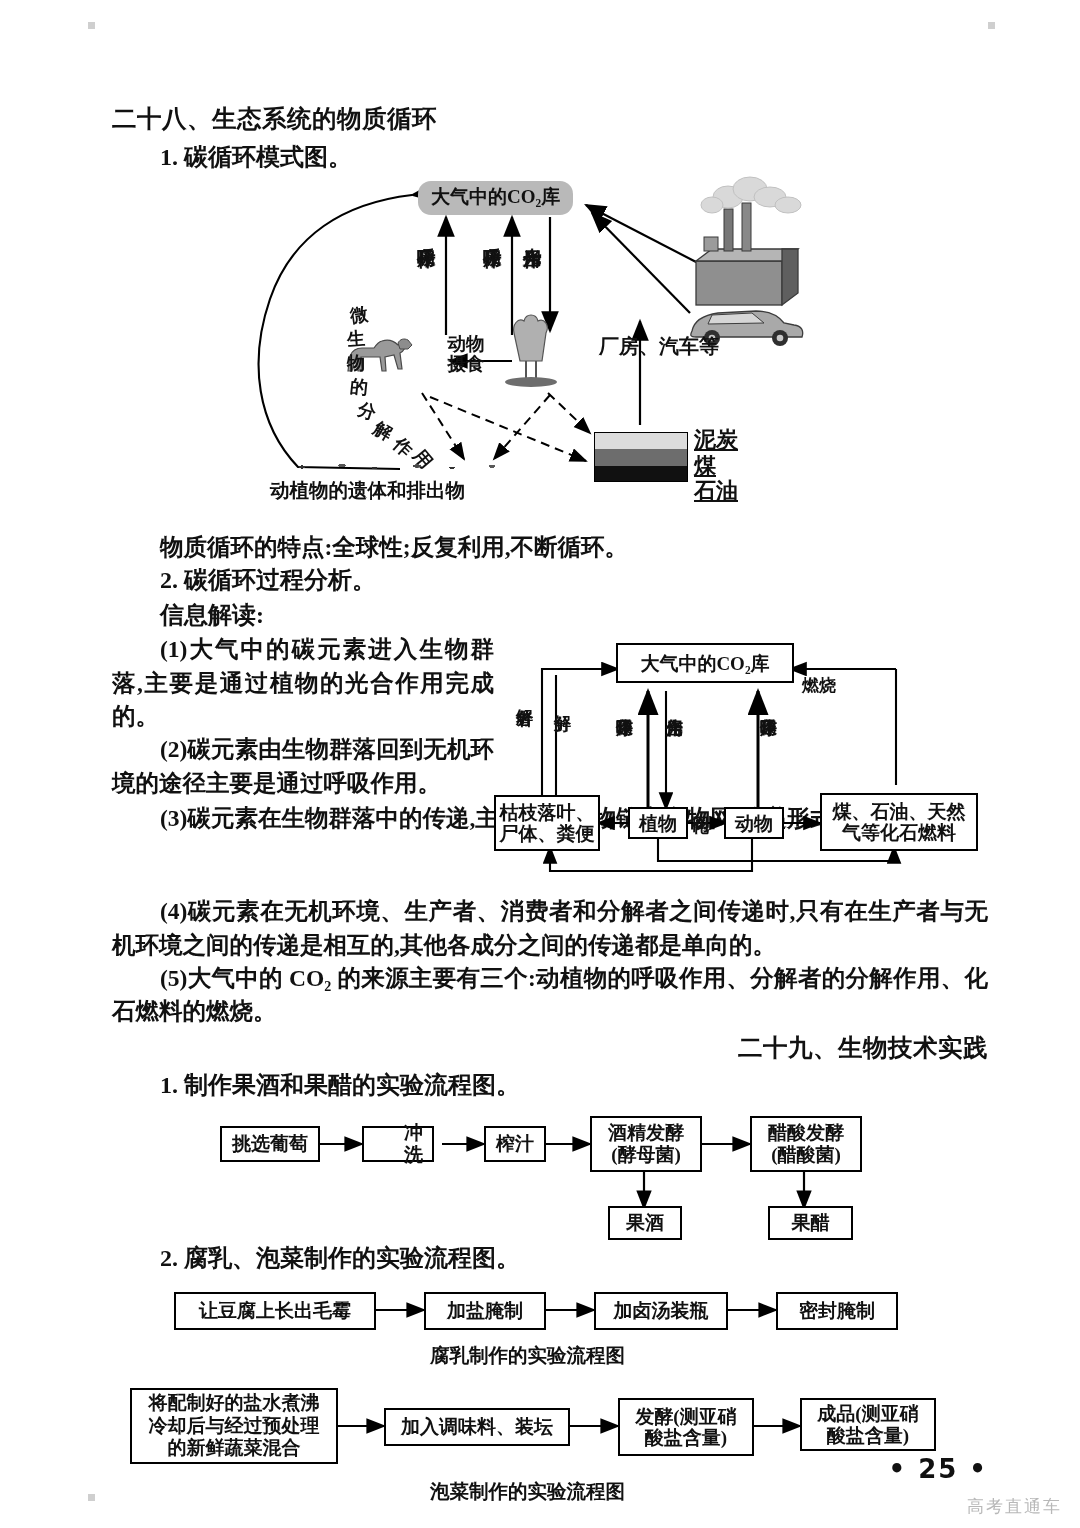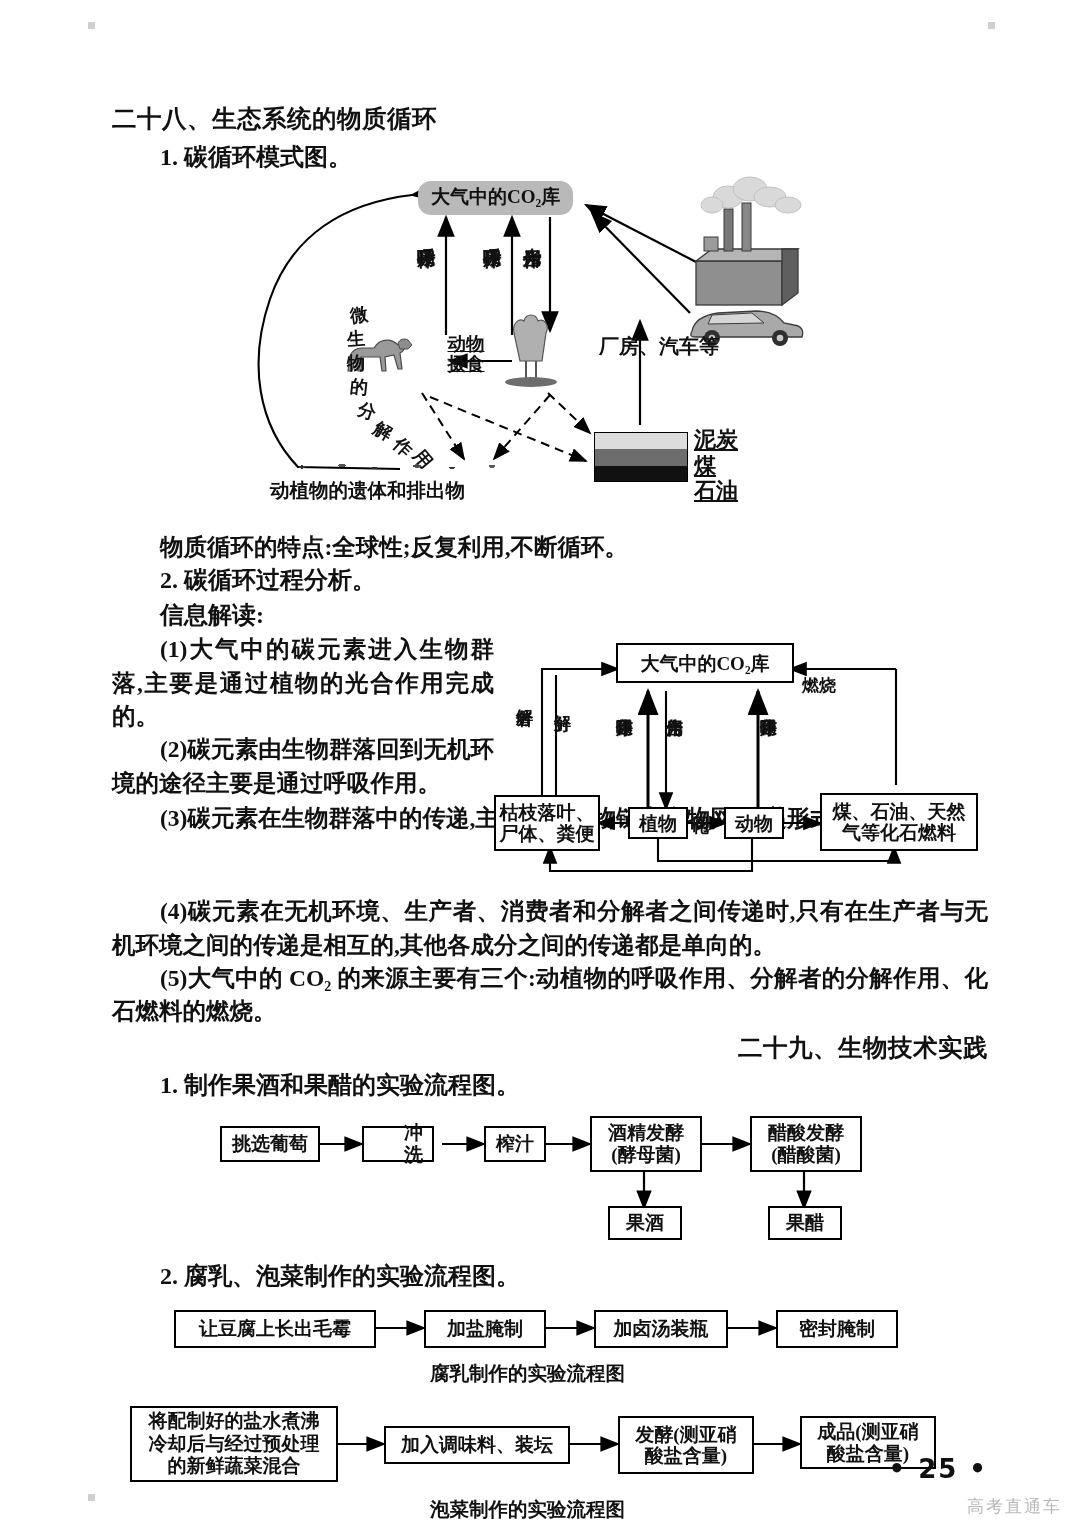--- a/index.html
+++ b/index.html
@@ -84,21 +84,20 @@
     letter-spacing: 1px;
     line-height: 1.02;
     white-space: nowrap;
   }
   .hlabel {
     position: absolute;
     font-size: 18.5px;
     font-weight: 700;
     white-space: nowrap;
     line-height: 1.06;
-    text-decoration: underline;
   }
   .fuelblock {
     position: absolute;
     left: 482px;
     top: 257px;
     width: 92px;
     height: 48px;
     border: 1px solid #000;
     background: linear-gradient(#dcdcdc 0 34%, #6d6d6d 34% 68%, #111 68% 100%);
   }
@@ -455,24 +454,24 @@
           <span style="display:block">(酵母菌)</span>
         </span>
       </div>
       <div class="fbox" style="left:638px; top:4px;  width:112px; height:56px;">
         <span>
           <span style="display:block">醋酸发酵</span>
           <span style="display:block">(醋酸菌)</span>
         </span>
       </div>
       <div class="fbox" style="left:496px; top:94px; width:74px; height:34px;">果酒</div>
-      <div class="fbox" style="left:656px; top:94px; width:74px; height:34px;">果醋</div>
+      <div class="fbox" style="left:656px; top:94px; width:85px; height:34px;">果醋</div>
     </div>
 
-    <div class="sub-line" style="margin-top:18px;">2. 腐乳、泡菜制作的实验流程图。</div>
+    <div class="sub-line" style="margin-top:0;">2. 腐乳、泡菜制作的实验流程图。</div>
 
     <div class="flow" style="width:876px; height:92px; margin-top:10px;">
       <svg width="876" height="92" viewBox="0 0 876 92">
         <defs>
           <marker id="a4" markerWidth="10" markerHeight="10" refX="8" refY="3.5" orient="auto">
             <path d="M0,0 L9,3.5 L0,7 z" fill="#000"></path>
           </marker>
         </defs>
         <g stroke="#000" stroke-width="2.2" fill="none">
           <line x1="264" y1="26" x2="312" y2="26" marker-end="url(#a4)"></line>

